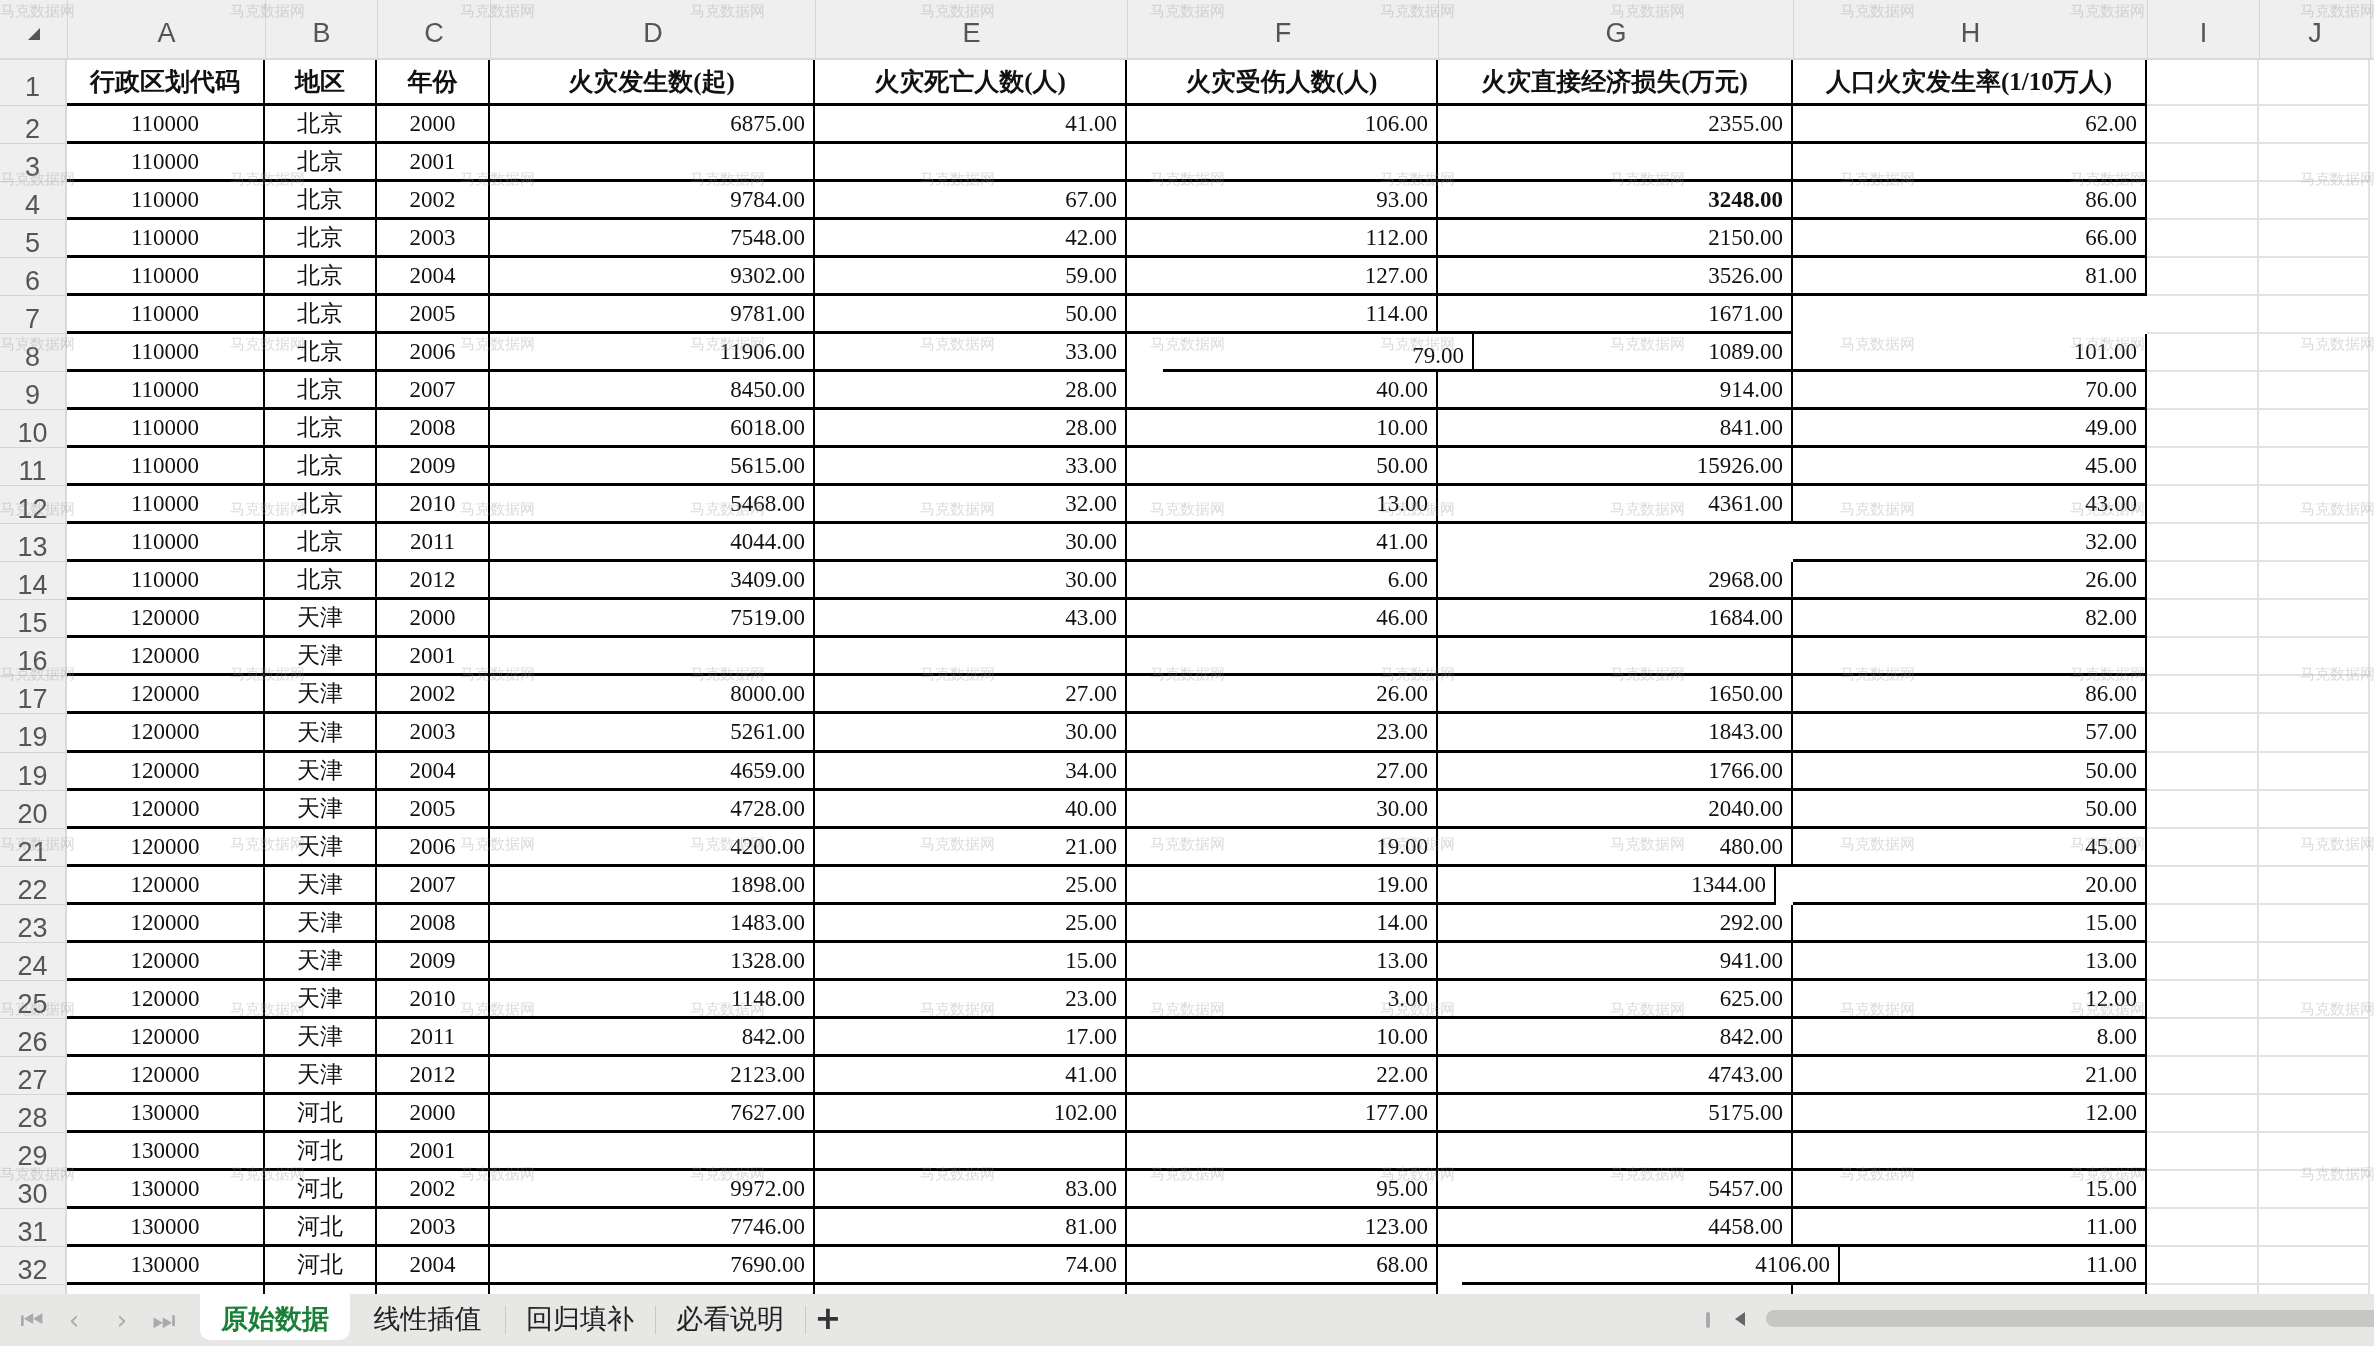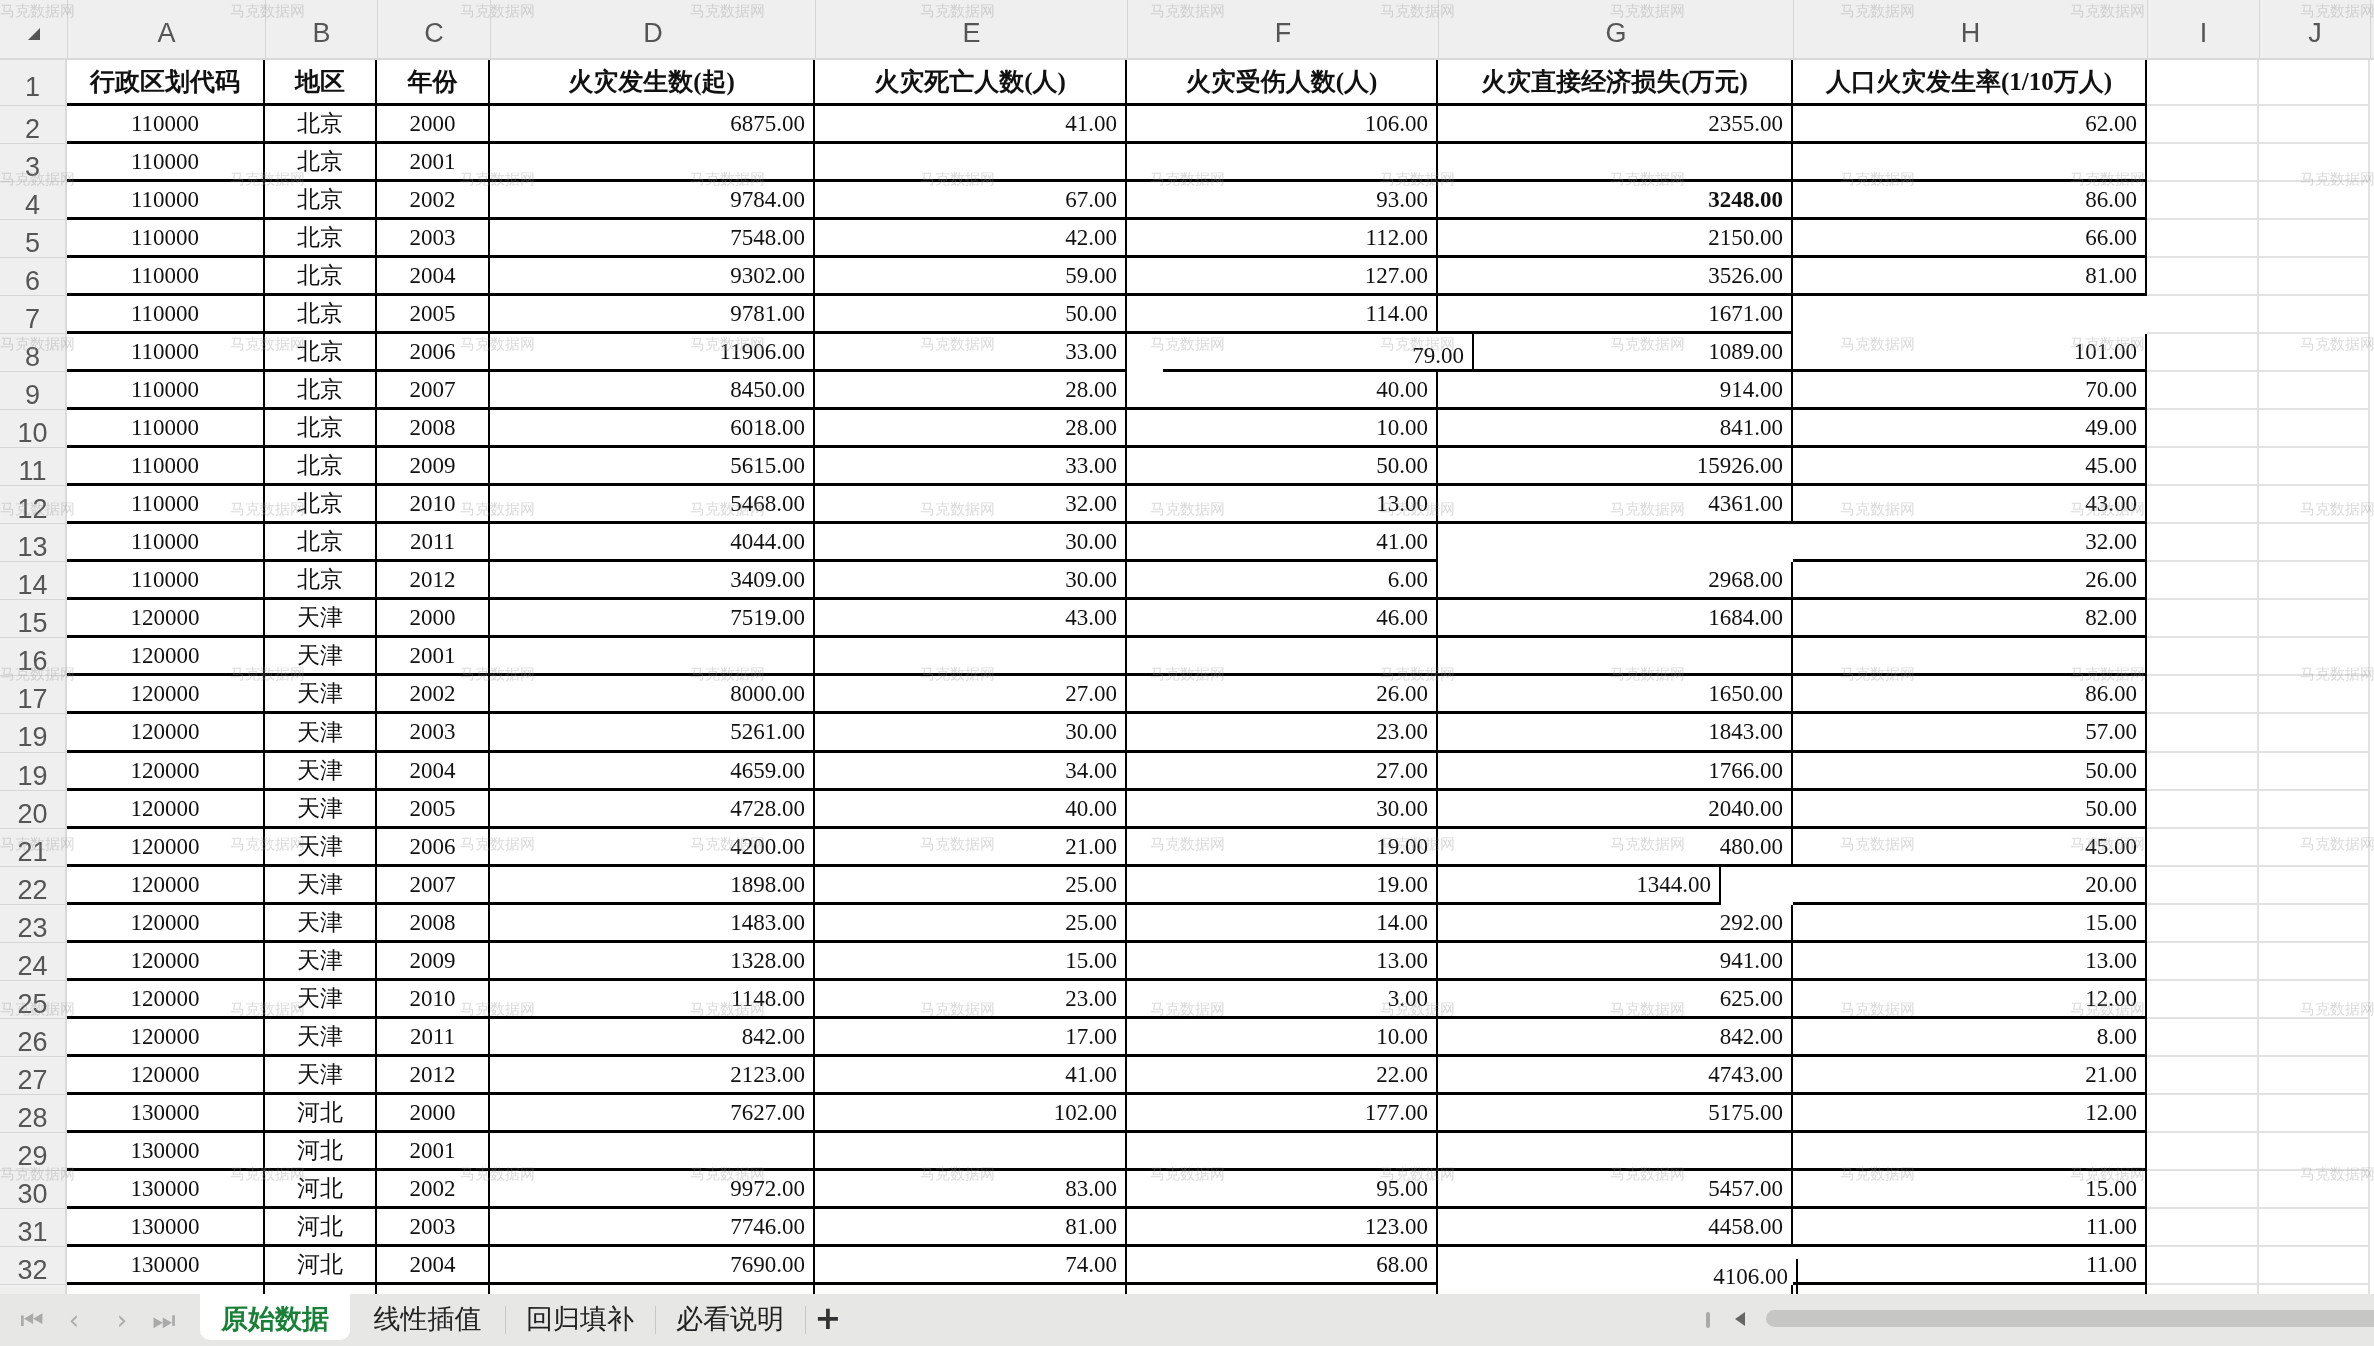--- a/index.html
+++ b/index.html
@@ -690,21 +690,21 @@
         </div>
         <div class="cell bordered r" style="left: 423px; width: 325px;">
           <span>1898.00</span>
         </div>
         <div class="cell bordered r" style="left: 748px; width: 312px;">
           <span>25.00</span>
         </div>
         <div class="cell bordered r" style="left: 1060px; width: 311px;">
           <span>19.00</span>
         </div>
-        <div class="cell bordered r" style="left: 1371px; width: 283px;">
+        <div class="cell bordered r" style="left: 1371px; width: 338px;">
           <span>1344.00</span>
         </div>
         <div class="cell bordered r" style="left: 1726px; width: 354px;">
           <span>20.00</span>
         </div>
         <div class="cell plain" style="left: 2080px; width: 112px;"></div>
         <div class="cell plain" style="left: 2192px; width: 111px;"></div>
       </div>
       <div class="row" style="top: 845px; height: 38px;">
         <div class="cell bordered c" style="left: 0px; width: 198px;">
@@ -970,21 +970,21 @@
         </div>
         <div class="cell bordered r" style="left: 423px; width: 325px;">
           <span>7690.00</span>
         </div>
         <div class="cell bordered r" style="left: 748px; width: 312px;">
           <span>74.00</span>
         </div>
         <div class="cell bordered r" style="left: 1060px; width: 311px;">
           <span>68.00</span>
         </div>
-        <div class="cell bordered r" style="left: 1353px; width: 378px; margin-top: 12px;">
+        <div class="cell bordered r" style="left: 1395px; width: 378px;">
           <span>4106.00</span>
         </div>
         <div class="cell bordered r" style="left: 1726px; width: 354px;">
           <span>11.00</span>
         </div>
         <div class="cell plain" style="left: 2080px; width: 112px;"></div>
         <div class="cell plain" style="left: 2192px; width: 111px;"></div>
       </div>
       <div class="row" style="top: 1225px; height: 38px;">
         <div class="cell bordered" style="left: 0px; width: 198px;"></div>

